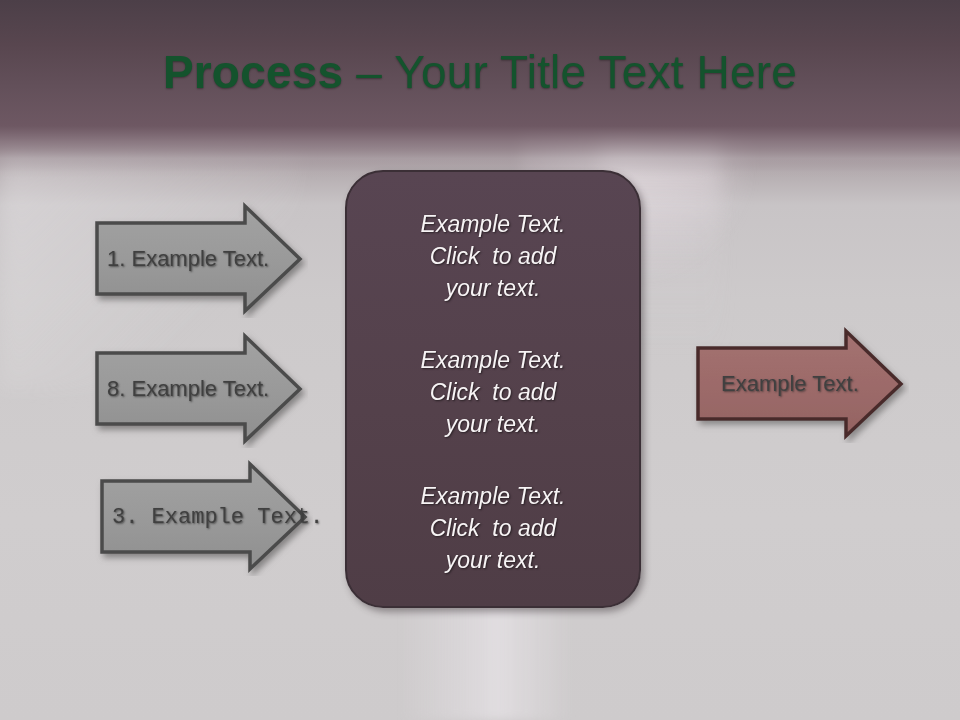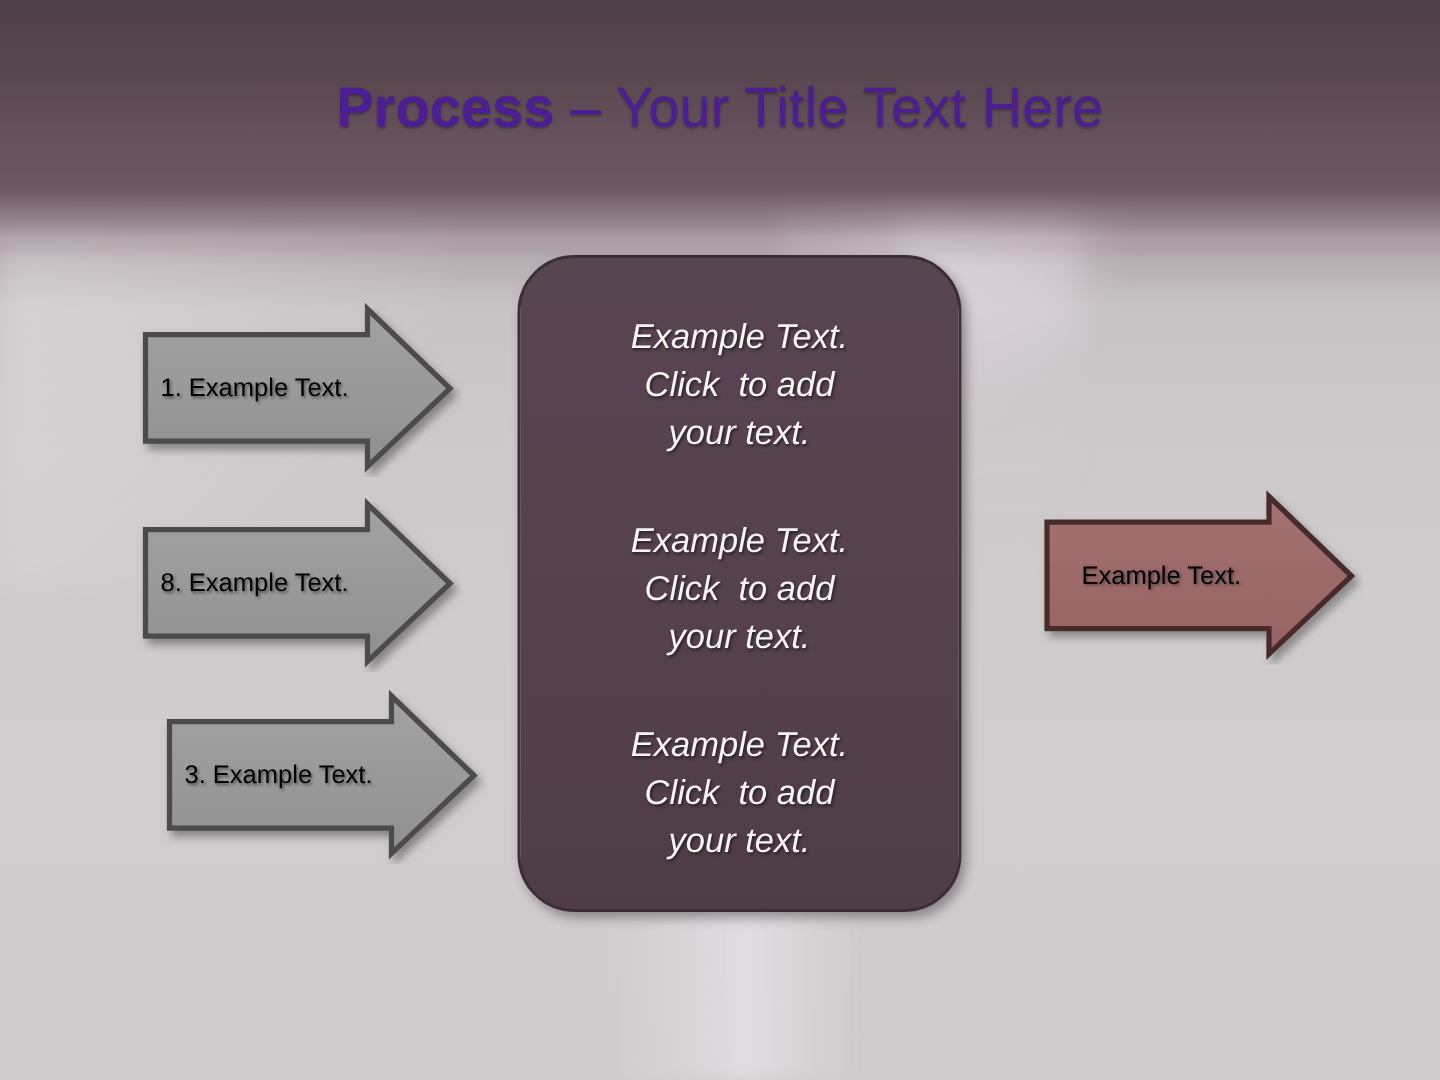--- a/index.html
+++ b/index.html
@@ -91,48 +91,48 @@
       rgba(110,88,99,1) 0%,
       rgba(139,121,130,0.85) 30%,
       rgba(178,169,174,0.55) 62%,
       rgba(205,202,203,0.0) 100%);
   }
   .slide-title {
     position: absolute;
     left: 0; top: 48px;
     width: 960px;
     text-align: center;
-    color: #4c1d95;
-    font-size: 37px;
+    color: #14532d;
+    font-size: 46px;
     letter-spacing: 0.2px;
     line-height: 48px;
     white-space: nowrap;
     text-shadow: 0 1px 2px rgba(0,0,0,0.35);
   }
   .slide-title .t-bold { font-weight: bold; }
   .slide-title .t-rest { font-weight: normal; }
 
   
   .arrow {
     position: absolute;
     display: block;
   }
   .arrow .label {
     position: absolute;
     display: flex;
     align-items: center;
-    color: #000000;
-    font-size: 17px;
+    color: #404040;
+    font-size: 22px;
     white-space: nowrap;
     text-shadow: 1px 1px 2px rgba(40,40,40,0.65);
     pointer-events: none;
   }
   .arrow-gray-1 { left: 90px; top: 200px;  width: 218px; height: 118px; }
   .arrow-gray-2 { left: 90px; top: 330px;  width: 218px; height: 118px; }
-  .arrow-gray-3 { left: 106px; top: 458px;  width: 218px; height: 118px; }
+  .arrow-gray-3 { left: 95px; top: 458px;  width: 218px; height: 118px; font-family: Liberation Mono, monospace; }
   .arrow-red    { left: 691px; top: 325px; width: 218px; height: 118px; }
 
   .arrow-gray-1 .label,
   .arrow-gray-2 .label,
   .arrow-gray-3 .label { left: 17px; top: 0; height: 118px; width: 165px; }
   .arrow-red .label    { left: 30px; top: 0; height: 118px; width: 165px; }
 
   
   .center-box {
     position: absolute;

